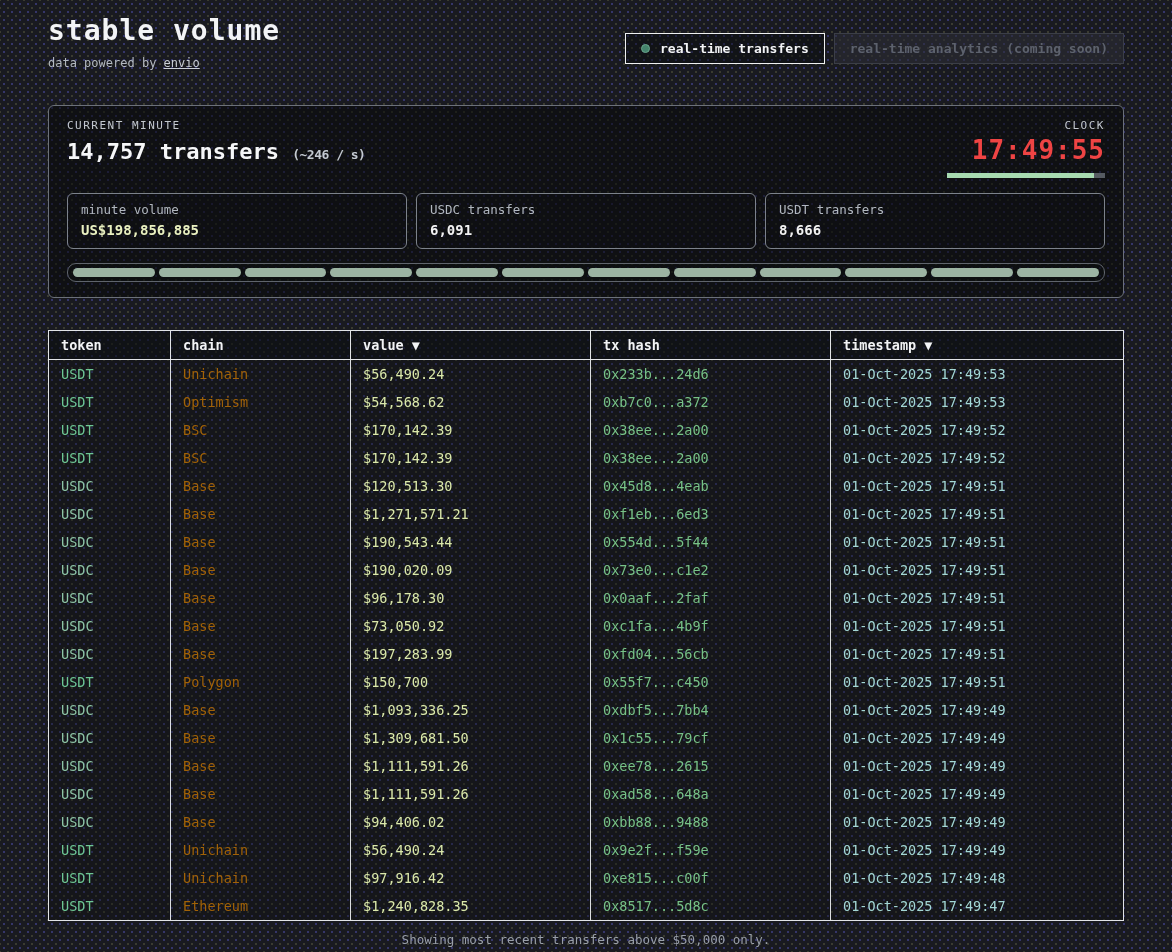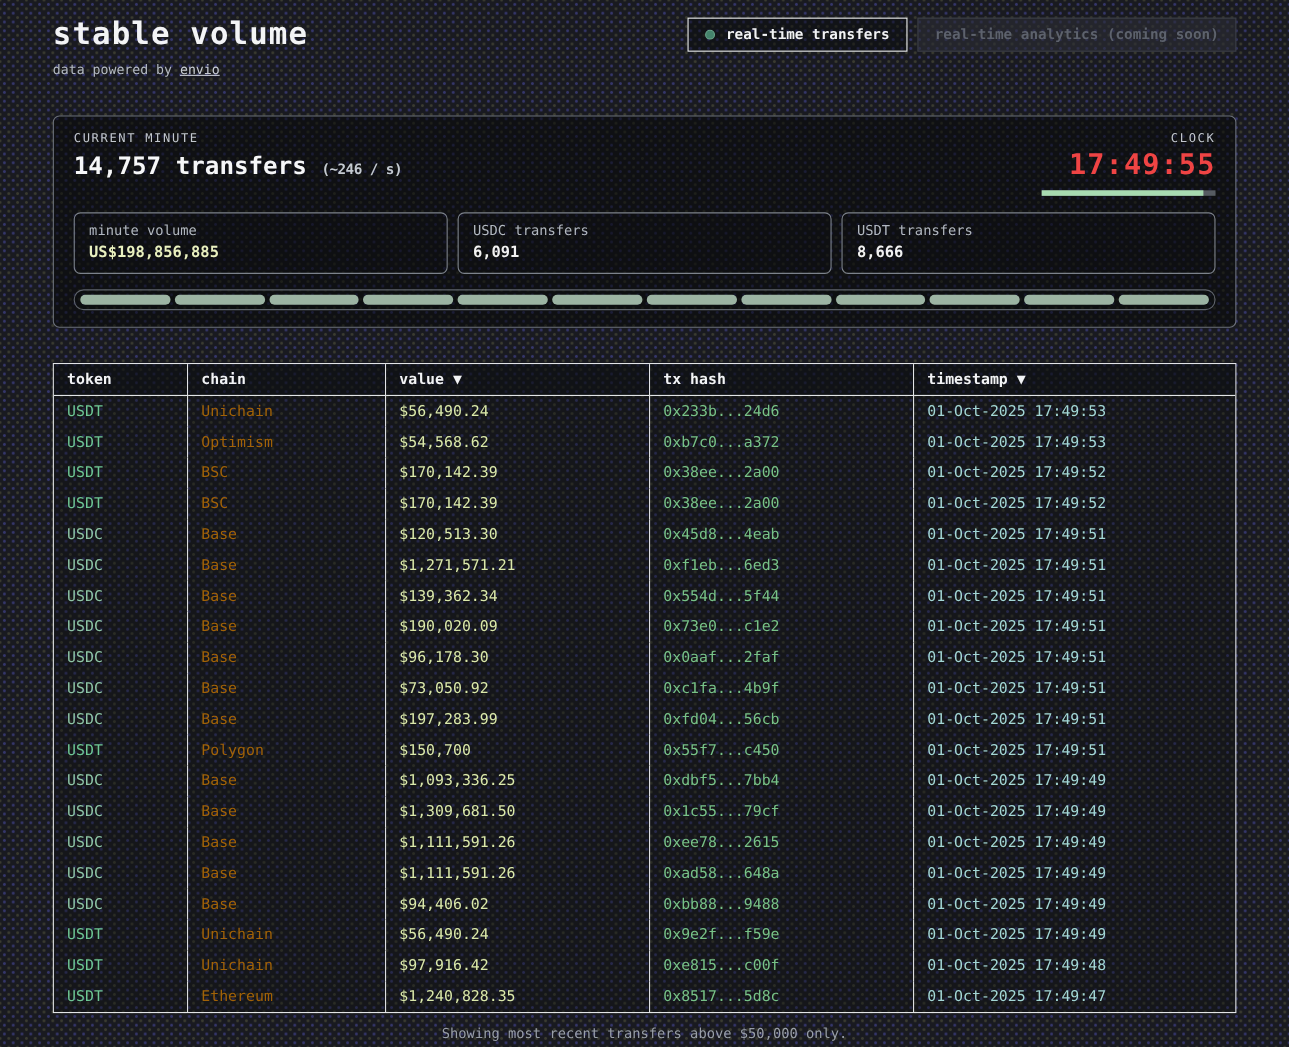--- a/index.html
+++ b/index.html
@@ -14,21 +14,21 @@
     background-size: 8px 8px, 8px 8px;
     background-position: 0 0, 4px 4px;
   }
   .page { padding: 14px 48px 0 48px; }
 
   
   .topbar { display: flex; justify-content: space-between; align-items: flex-start; }
   .title { font-size: 28px; font-weight: bold; color: #f3f4f6; letter-spacing: 1px; }
   .subtitle { font-size: 12px; color: #b4bac2; margin-top: 9px; }
   .subtitle a { color: #c9ced5; text-decoration: underline; cursor: pointer; }
-  .tabs { display: flex; gap: 9px; margin-top: 2px; }
+  .tabs { display: flex; gap: 9px; margin-top: 19px; }
   .tab { font-size: 13px; padding: 7px 15px; white-space: nowrap; cursor: pointer; font-weight: bold; }
   .tab.active {
     border: 1px solid #eef0f2; background: rgba(8,10,14,0.45);
     color: #f2f3f5; font-weight: bold; display: flex; align-items: center; gap: 10px;
   }
   .live-dot { width: 9px; height: 9px; border-radius: 50%; background: #44836c; border: 1px solid #6aa78c; }
   .tab.disabled { border: 1px solid #3b3e47; background: rgba(43,45,53,0.6); color: #5d626d; }
 
   
   .panel {
@@ -209,21 +209,21 @@
     <div class="td c-token USDC">USDC</div>
     <div class="td c-chain">Base</div>
     <div class="td c-value">$1,271,571.21</div>
     <div class="td c-hash">0xf1eb...6ed3</div>
     <div class="td c-ts">01-Oct-2025 17:49:51</div>
   </div>
 
   <div class="tr">
     <div class="td c-token USDC">USDC</div>
     <div class="td c-chain">Base</div>
-    <div class="td c-value">$139,362.34</div>
+    <div class="td c-value">$190,543.44</div>
     <div class="td c-hash">0x554d...5f44</div>
     <div class="td c-ts">01-Oct-2025 17:49:51</div>
   </div>
 
   <div class="tr">
     <div class="td c-token USDC">USDC</div>
     <div class="td c-chain">Base</div>
     <div class="td c-value">$190,020.09</div>
     <div class="td c-hash">0x73e0...c1e2</div>
     <div class="td c-ts">01-Oct-2025 17:49:51</div>

